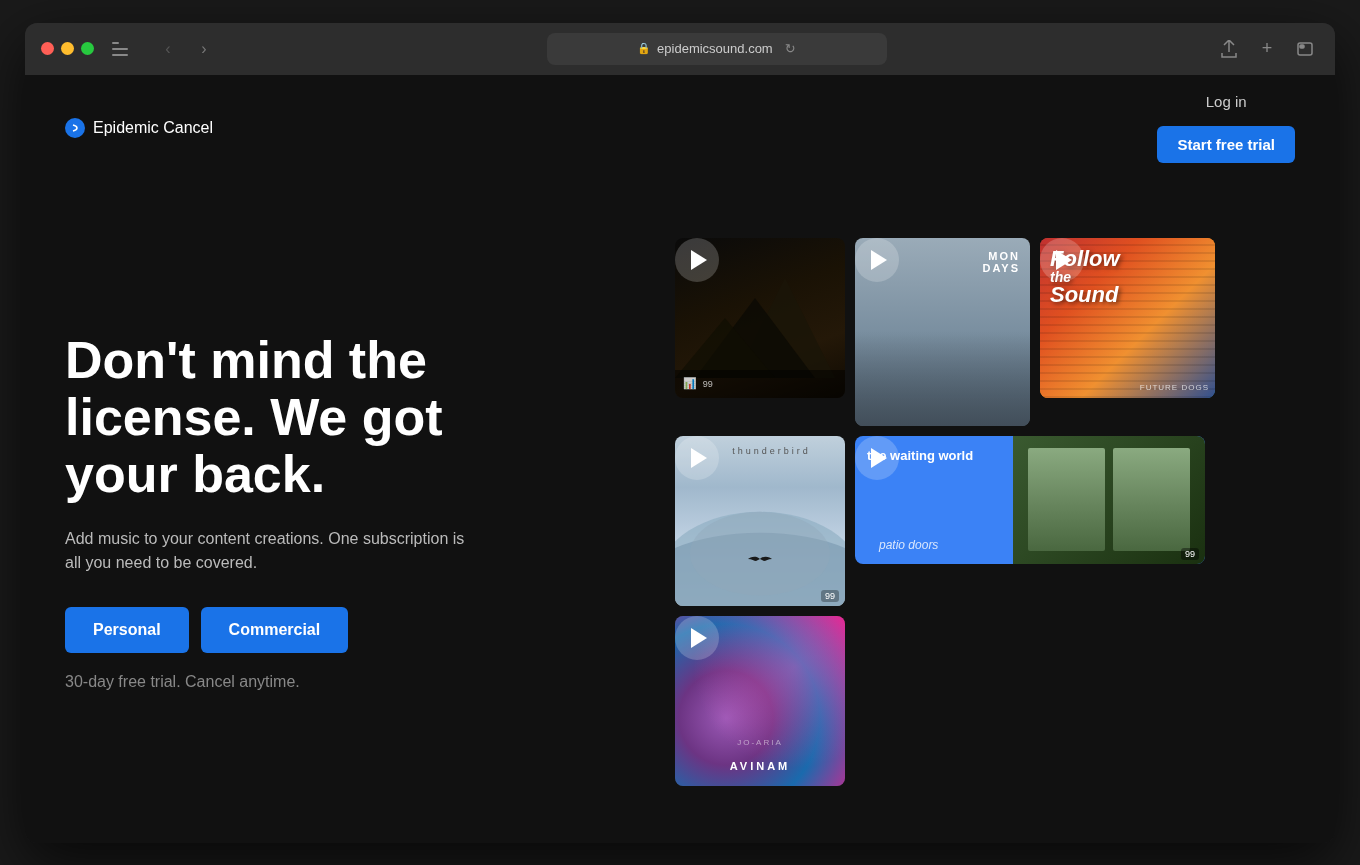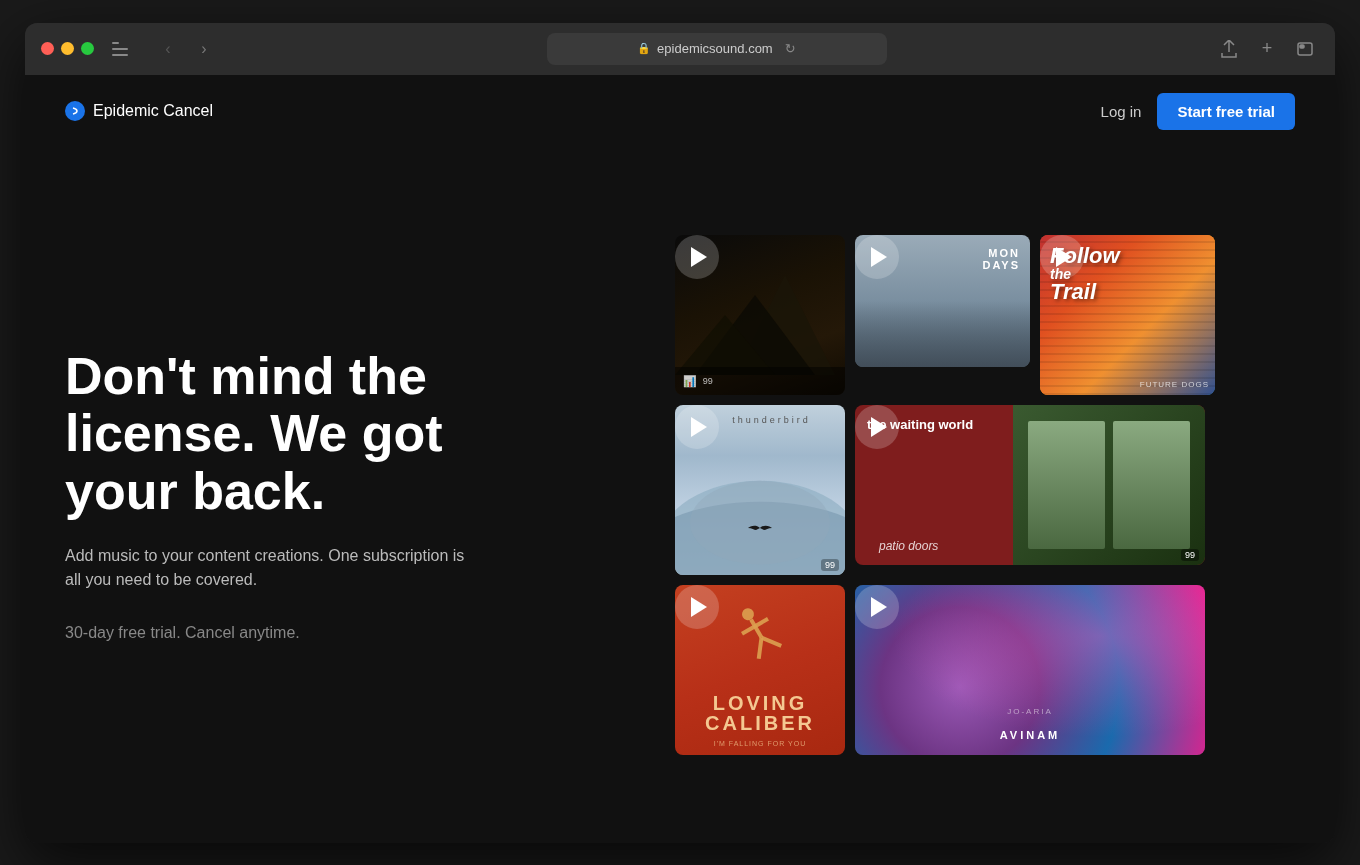--- a/index.html
+++ b/index.html
@@ -150,20 +150,21 @@
       justify-content: center;
       font-size: 12px;
       color: white;
       font-weight: bold;
     }
 
     .nav-right {
       display: flex;
       align-items: center;
       gap: 16px;
+      flex-direction: column;
     }
 
     .log-in-btn {
       color: #ccc;
       background: none;
       border: none;
       font-size: 15px;
       cursor: pointer;
     }
 
@@ -423,20 +424,24 @@
         <button class="log-in-btn">Log in</button>
         <button class="start-trial-btn">Start free trial</button>
       </div>
     </nav>
 
     <div class="hero-area">
 
       <div class="hero-text">
         <h1 class="hero-title">Don't mind the license. We got your back.</h1>
         <p class="hero-subtitle">Add music to your content creations. One subscription is all you need to be covered.</p>
+        <div class="cta-buttons">
+          <button class="btn-personal">Personal</button>
+          <button class="btn-commercial">Commercial</button>
+        </div>
         <p class="trial-note">30-day free trial. Cancel anytime.</p>
       </div>
 
       <div class="grid-rows">
 
         <div class="row1">
 
           <div class="thumb thumb-1" style="height:160px; background: linear-gradient(160deg, #0a0a0a 0%, #1a1205 40%, #241808 70%, #0f0a02 100%); position:relative;">
             <div style="position:absolute; bottom:0; left:0; right:0; top:0; display:flex; align-items:center; justify-content:center;">
               <svg width="100%" height="100%" viewBox="0 0 170 160" style="position:absolute; bottom:0;">
@@ -445,36 +450,36 @@
                 <polygon points="0,140 50,80 100,140" fill="#100e03" opacity="0.7"></polygon>
               </svg>
             </div>
             <div class="play-btn"></div>
             <div class="stats-bar">
               <span class="bar-icon">📊</span>
               <span style="color:white; font-size:9px; opacity:0.7;">99</span>
             </div>
           </div>
 
-          <div class="thumb thumb-2" style="height:132px; background: linear-gradient(180deg, #9aabb8 0%, #7a8fa0 50%, #5a6f80 100%); position:relative;">
+          <div class="thumb thumb-2" style="height:188px; background: linear-gradient(180deg, #9aabb8 0%, #7a8fa0 50%, #5a6f80 100%); position:relative;">
             <div style="position:absolute; bottom: 0; left:0; right:0; height:50%; background: linear-gradient(180deg, rgba(80,90,100,0) 0%, rgba(60,70,80,0.8) 100%);"></div>
             <div class="mondays-label">
               <span style="display:block; font-size:11px; letter-spacing:2px; font-weight:700; color:white;">MON</span>
               <span style="display:block; font-size:11px; letter-spacing:2px; font-weight:700; color:white;">DAYS</span>
             </div>
             <div class="play-btn"></div>
           </div>
 
           <div class="thumb thumb-3" style="height:160px; position:relative; overflow:hidden;">
             <div style="position:absolute; inset:0; background: linear-gradient(135deg, #c03030 0%, #e05020 30%, #f09030 60%, #305090 100%);"></div>
             <div style="position:absolute; inset:0; background: repeating-linear-gradient(0deg, rgba(0,0,0,0.1) 0px, rgba(0,0,0,0.1) 2px, transparent 2px, transparent 8px);"></div>
             <div style="position:absolute; top:10px; left:10px; color:white; font-size:22px; font-style:italic; font-weight:900; line-height:1.0; text-shadow:2px 2px 4px rgba(0,0,0,0.5);">
               <div>Follow</div>
               <div style="font-size:14px;">the</div>
-              <div>Trail</div>
+              <div>Sound</div>
             </div>
             <div style="position:absolute; bottom:6px; right:6px; color:white; font-size:8px; letter-spacing:1px; opacity:0.7;">FUTURE DOGS</div>
             <div class="play-btn"></div>
           </div>
         </div>
 
         <div class="row2">
 
           <div class="thumb" style="height:170px; background: linear-gradient(180deg, #c0d0dc 0%, #a0b8cc 30%, #c8d8e8 70%, #dce8f0 100%); position:relative; overflow:hidden;">
             <svg style="position:absolute; bottom:0; width:100%; height:80%;" viewBox="0 0 170 130" preserveAspectRatio="none">
@@ -486,54 +491,37 @@
             <div style="position:absolute; bottom:35px; left:50%; transform:translateX(-50%);">
               <svg width="24" height="16" viewBox="0 0 24 16" fill="#1a1a1a">
                 <path d="M12 8 C8 4, 2 6, 0 8 C4 8, 6 10, 8 10 L12 8 L16 10 C18 10, 20 8, 24 8 C22 6, 16 4, 12 8Z"></path>
               </svg>
             </div>
             <div style="position:absolute; top:10px; left:50%; transform:translateX(-50%); color:#555; font-size:9px; letter-spacing:3px; white-space:nowrap;padding-left:23px;">thunderbird</div>
             <div class="play-btn"></div>
             <div style="position:absolute; bottom:4px; right:6px; background:rgba(0,0,0,0.3); border-radius:3px; padding:1px 4px; color:white; font-size:9px;">99</div>
           </div>
 
-          <div class="thumb" style="height:160px; background: #7f1d1d; position:relative; overflow:hidden;text-align:center;">
+          <div class="thumb" style="height:128px; background: #3b82f6; position:relative; overflow:hidden;text-align:center;">
             <div style="position:absolute; right:0; top:0; bottom:0; width:55%; background: linear-gradient(135deg, #3a5a30 0%, #2a4520 50%, #1a3010 100%);">
               <div style="position:absolute; inset:0; display:flex; align-items:center; justify-content:center;">
                 <div style="width:40%; height:80%; background: linear-gradient(180deg, #8aaa80 0%, #6a8860 50%, #4a6840 100%); border-radius:2px;"></div>
                 <div style="width:8px;"></div>
                 <div style="width:40%; height:80%; background: linear-gradient(180deg, #8aaa80 0%, #6a8860 50%, #4a6840 100%); border-radius:2px;"></div>
               </div>
             </div>
             <div style="position:absolute; top:12px; left:12px; color:white; font-size:13px; font-weight:600; line-height:1.2;">the waiting world</div>
             <div style="position:absolute; bottom:12px; left:24px; color:white; font-size:12px; font-style:italic; opacity:0.8;">patio doors</div>
             <div class="play-btn"></div>
             <div style="position:absolute; bottom:4px; right:6px; background:rgba(0,0,0,0.4); border-radius:3px; padding:1px 4px; color:white; font-size:9px;">99</div>
           </div>
         </div>
 
         <div class="row3">
 
-          <div class="thumb" style="height:170px; background: linear-gradient(160deg, #c44020 0%, #b83018 50%, #a82810 100%); position:relative; overflow:hidden;">
-
-            <div style="position:absolute; top:18px; left:50%; transform:translateX(-50%) rotate(-30deg);">
-              <svg width="50" height="60" viewBox="0 0 50 60" fill="rgba(220,160,80,0.9)">
-                <circle cx="25" cy="8" r="6"></circle>
-                <line x1="25" y1="14" x2="25" y2="35" stroke="rgba(220,160,80,0.9)" stroke-width="4"></line>
-                <line x1="10" y1="22" x2="40" y2="22" stroke="rgba(220,160,80,0.9)" stroke-width="4"></line>
-                <line x1="25" y1="35" x2="12" y2="52" stroke="rgba(220,160,80,0.9)" stroke-width="4"></line>
-                <line x1="25" y1="35" x2="38" y2="52" stroke="rgba(220,160,80,0.9)" stroke-width="4"></line>
-              </svg>
-            </div>
-            <div style="position:absolute; bottom:22px; left:50%; transform:translateX(-50%); text-align:center; color:#f4c891; font-size:20px; font-weight:900; letter-spacing:3px; line-height:1.0; white-space:nowrap;">
-              LOVING<br>CALIBER
-            </div>
-            <div style="position:absolute; bottom:8px; left:50%; transform:translateX(-50%); color:#f4c891; font-size:7px; letter-spacing:1px; opacity:0.7; white-space:nowrap;">I'M FALLING FOR YOU</div>
-            <div class="play-btn"></div>
-          </div>
 
           <div class="thumb" style="height:170px; position:relative; overflow:hidden;">
             <div style="position:absolute; inset:0; background: radial-gradient(circle at 30% 60%, #9b59b6 0%, #6c3483 30%, #1a6aad 60%, #e91e8c 100%);"></div>
             <div style="position:absolute; inset:0; background: radial-gradient(ellipse at 70% 30%, rgba(255,100,200,0.4) 0%, transparent 60%);"></div>
             <div style="position:absolute; bottom:14px; left:50%; transform:translateX(-50%); text-align:center;">
               <div style="color:rgba(255,255,255,0.5); font-size:8px; letter-spacing:2px; margin-bottom:0;">JO-ARIA</div>
               <div style="color:white; font-size:11px; letter-spacing:3px; font-weight:600;margin-top:13px;">AVINAM</div>
             </div>
             <div class="play-btn"></div>
           </div>

